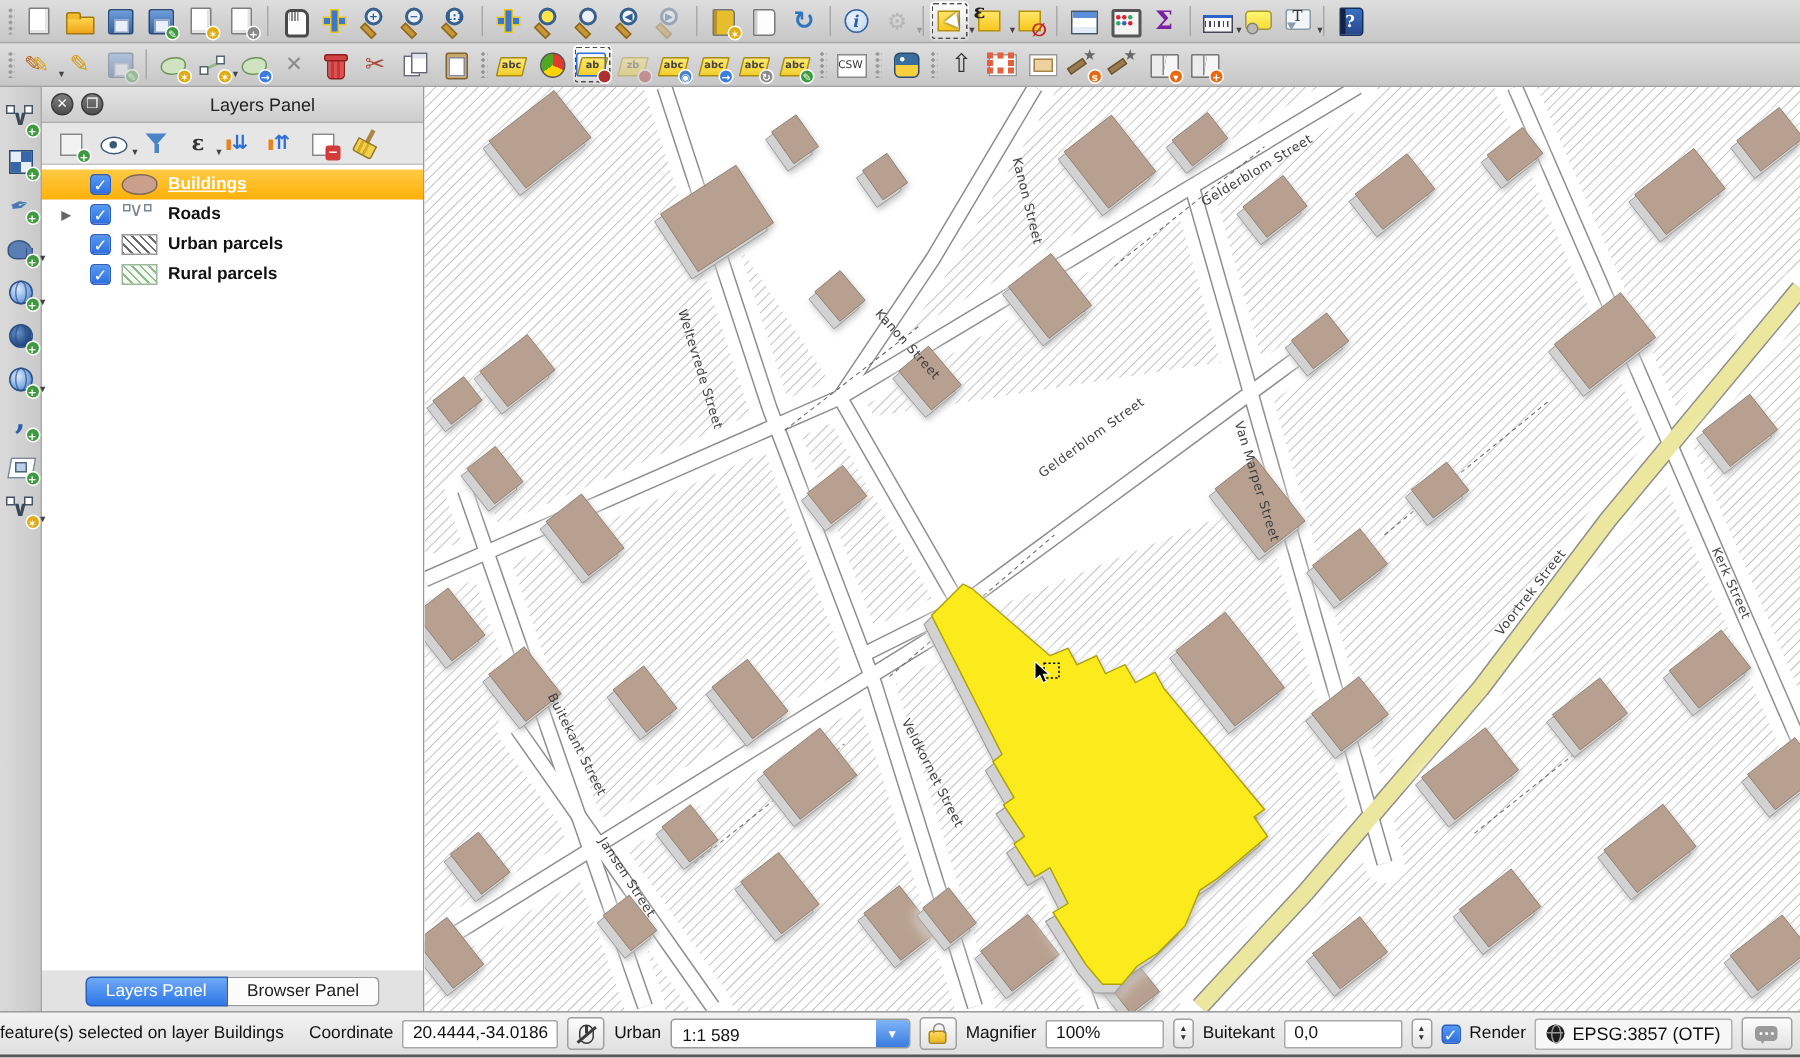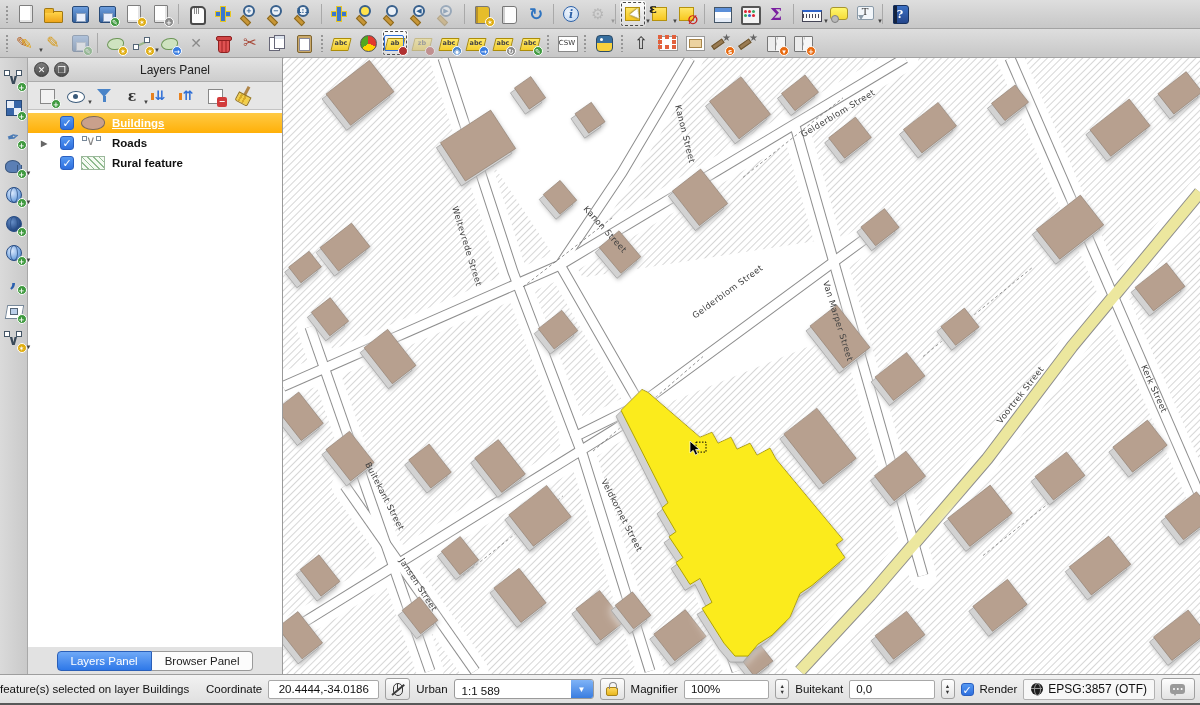--- a/index.html
+++ b/index.html
@@ -212,21 +212,21 @@
         box-shadow:0 3px 0 #5a5a5a inset 0 0 0 transparent;}
   .msg{width:200px;overflow:hidden;white-space:nowrap;margin-left:-5px;flex:none;}
   .fld{background:#fff;border:1px solid #a8a8a8;border-radius:2px;height:19px;display:flex;align-items:center;
         justify-content:center;padding:0 6px;white-space:nowrap;}
   .btn-sq{width:25px;height:22px;border:1px solid #a0a0a0;border-radius:3px;
         background:linear-gradient(#fdfdfd,#e2e2e2);display:flex;align-items:center;justify-content:center;position:relative;flex:none;}
   .i-mouse{width:10px;height:13px;border:1.5px solid #3a3a3a;border-radius:5px;position:relative;}
   .i-mouse::before{content:"";position:absolute;left:3.2px;top:0;width:1.5px;height:5px;background:#3a3a3a;}
   .i-mouse::after{content:"";position:absolute;left:-4px;top:5px;width:16px;height:1.5px;background:#3a3a3a;transform:rotate(-40deg);}
   .combo{display:flex;height:20px;border:1px solid #9a9a9a;border-radius:3px;overflow:hidden;background:#fff;flex:none;}
-  .combo .cv{width:116px;padding:2px 7px;line-height:19px;}
+  .combo .cv{width:136px;padding:2px 7px;line-height:19px;}
   .combo .dd{width:22px;background:linear-gradient(#7fb3f7,#3a7de0);display:flex;align-items:center;
         justify-content:center;color:#fff;font-size:8px;}
   .i-lock{width:12px;height:9px;background:linear-gradient(#ffd95e,#e8b71e);border:1px solid #a8831a;
         border-radius:2px;position:relative;margin-top:5px;}
   .i-lock::before{content:"";position:absolute;left:1.5px;top:-6px;width:6px;height:6px;border:1.5px solid #8a8a8a;
         border-bottom:none;border-radius:4px 4px 0 0;}
   .spin{width:14px;height:20px;border:1px solid #a0a0a0;border-radius:3px;background:linear-gradient(#fff,#e4e4e4);
         display:flex;flex-direction:column;align-items:center;justify-content:center;font-size:5.5px;color:#333;
         line-height:1.15;flex:none;}
   .crs{display:flex;align-items:center;gap:5px;border:1px solid #b2b2b2;background:#f7f7f7;height:21px;
@@ -648,22 +648,27 @@
             <span class="lbl">Buildings</span>
           </div>
           <div class="trow">
             <span class="exp">▶</span>
             <div class="cb on"></div>
             <div class="sw sw-roads"></div>
             <span class="lbl">Roads</span>
           </div>
           <div class="trow">
             <div class="cb on"></div>
+            <div class="sw sw-urban"></div>
+            <span class="lbl">Urban parcels</span>
+          </div>
+          <div class="trow">
+            <div class="cb on"></div>
             <div class="sw sw-rural"></div>
-            <span class="lbl">Rural feature</span>
+            <span class="lbl">Rural parcels</span>
           </div>
         </div>
       <div class="p-tabs">
         <div class="tab active">Layers Panel</div>
         <div class="tab rest">Browser Panel</div>
       </div>
     </div>
 
     <div id="map">
         <svg viewBox="0 0 917 619" width="100%" height="100%" preserveAspectRatio="none">

